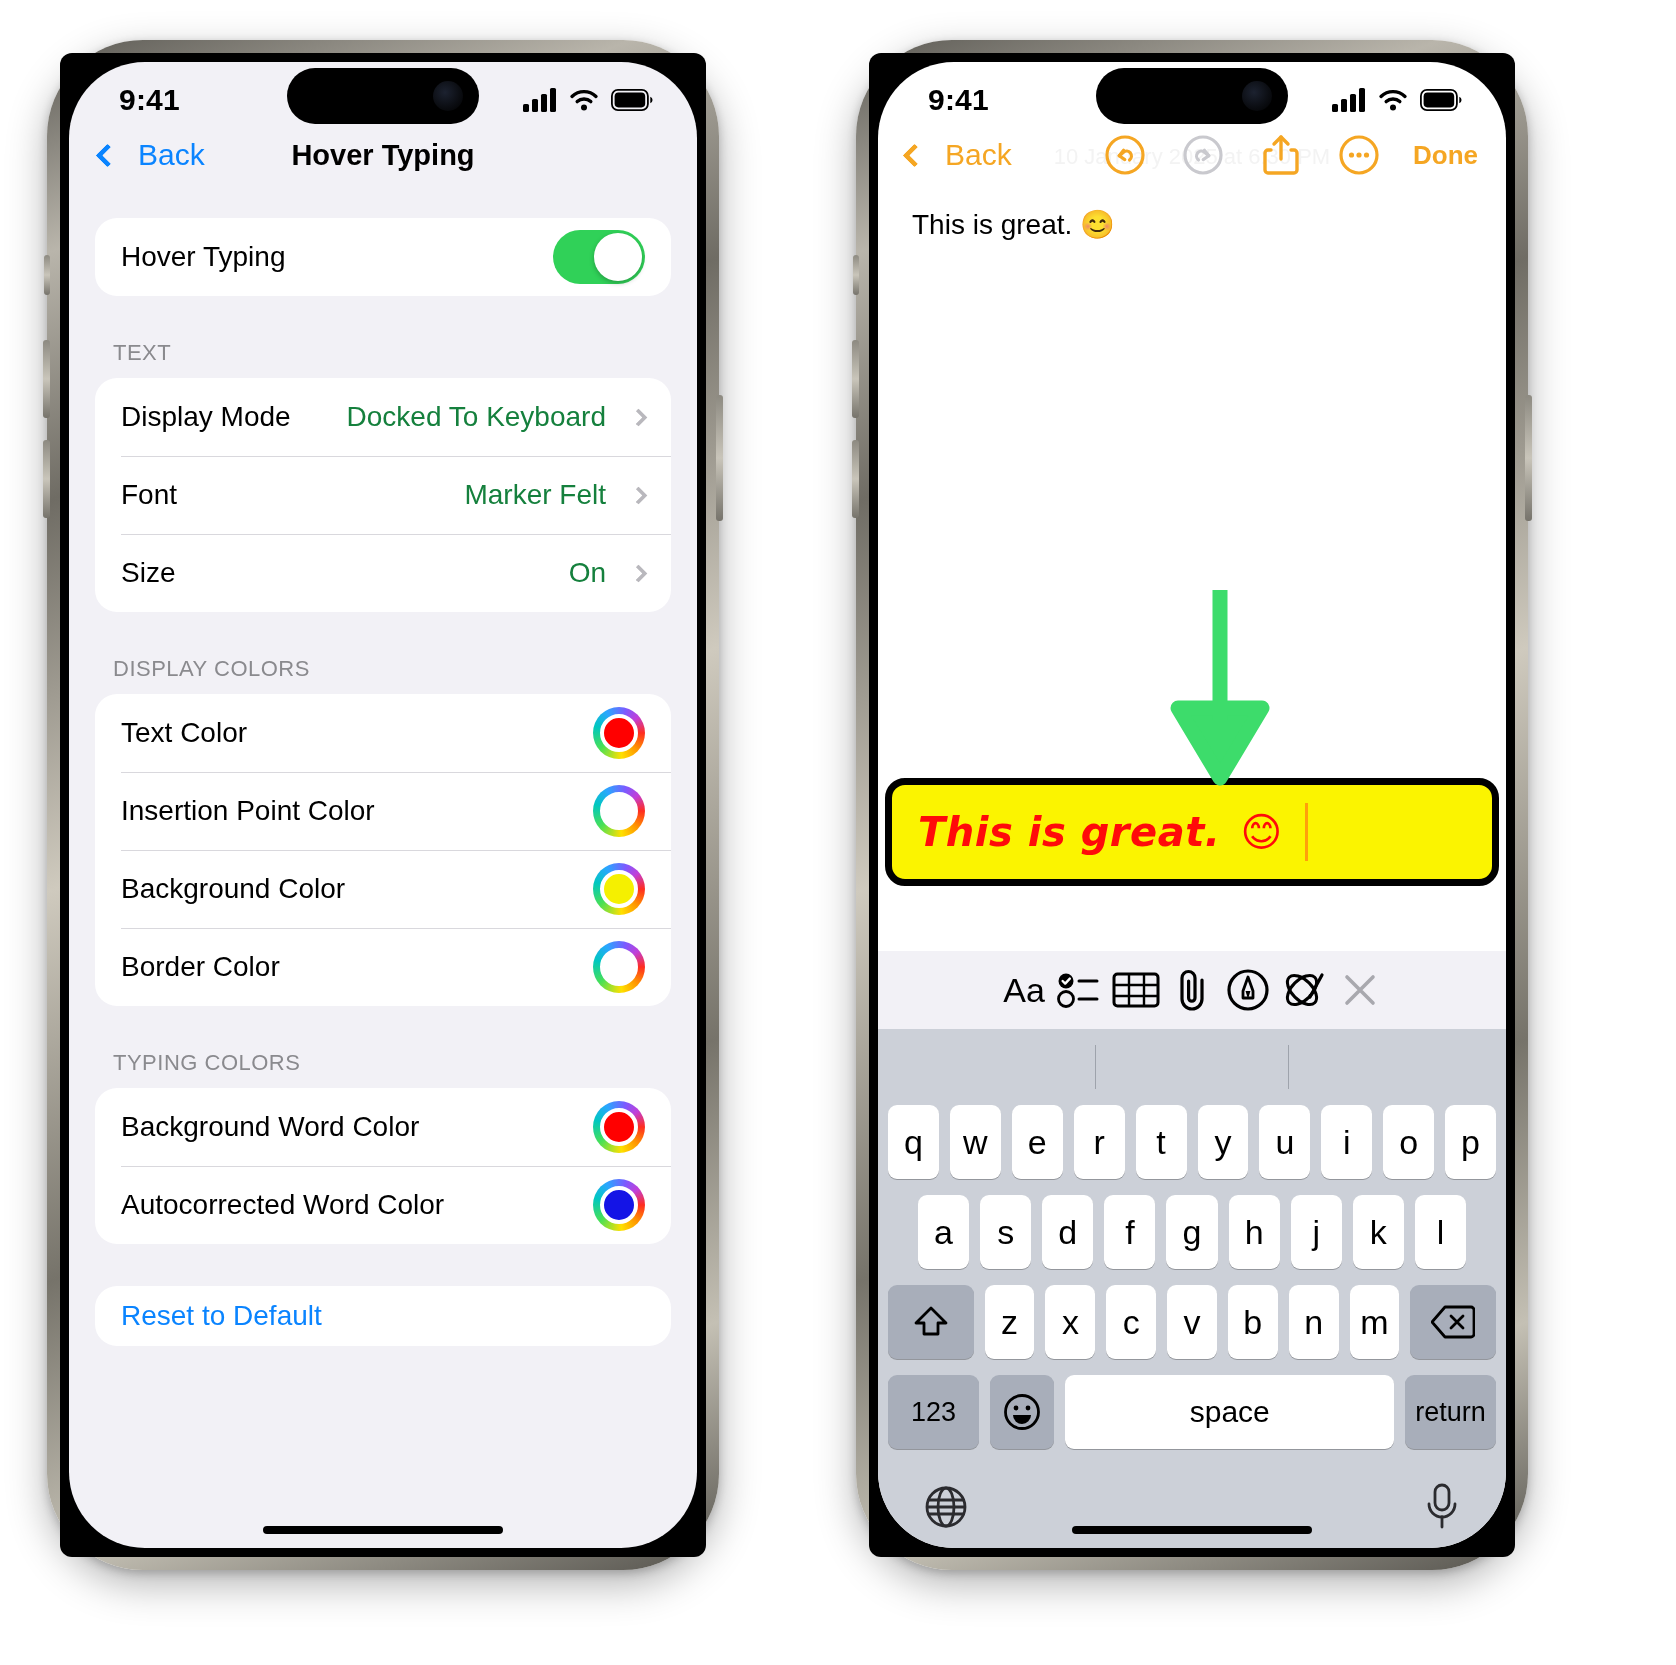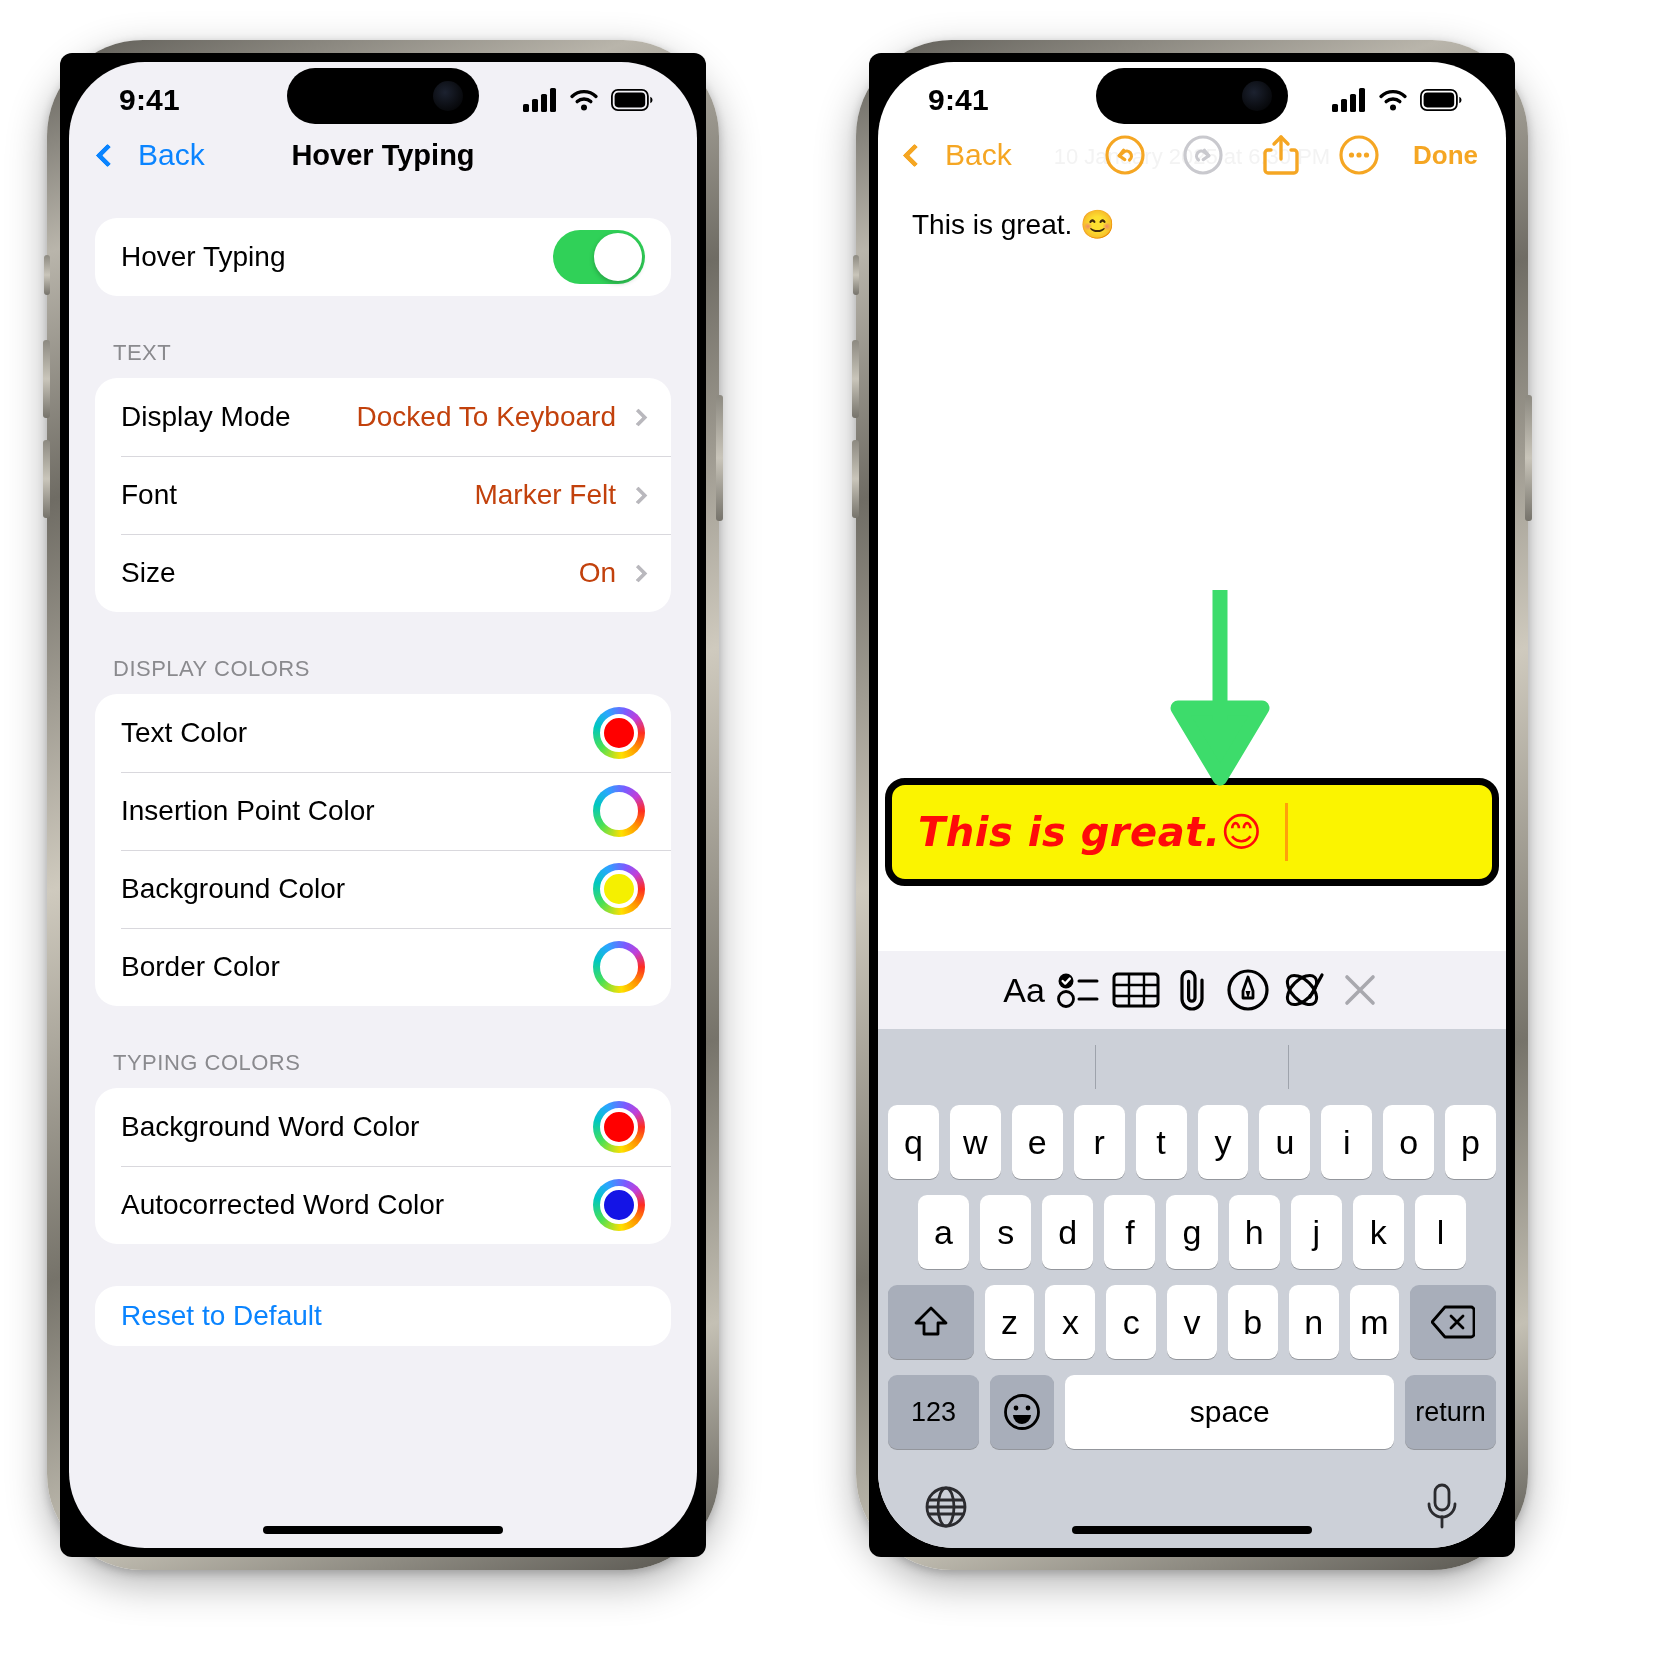--- a/index.html
+++ b/index.html
@@ -91,21 +91,21 @@
   }
   .group-header {
     font-size: 22px; color: #8a8a8e; letter-spacing: .5px;
     padding: 40px 18px 12px 18px; text-transform: uppercase;
   }
   .row {
     display: flex; align-items: center; justify-content: flex-end;
     height: 78px; padding: 0 26px; position: relative;
   }
   .row .label { font-size: 28px; color: #000; margin-right: auto; }
-  .row .value { font-size: 28px; color: #c2410c; margin-right: 14px; }
+  .row .value { font-size: 28px; color: #15803d; margin-right: 24px; }
   .row + .row::before {
     content: ""; position: absolute; left: 26px; right: 0; top: 0; height: 1px;
     background: #d9d8dd;
   }
   .chev-r {
     width: 13px; height: 13px;
     border-right: 4px solid #b9b8bd; border-top: 4px solid #b9b8bd;
     transform: rotate(45deg); border-radius: 1px; margin-left: 2px;
   }
 
@@ -173,21 +173,21 @@
   .hover-bar {
     position: absolute; left: 7px; right: 7px; top: 716px;
     height: 108px; background: #fbf400; border: 7px solid #000;
     border-radius: 20px; display: flex; align-items: center; padding: 0 26px;
     z-index: 5;
   }
   .hover-text {
     font-family: "DejaVu Sans", sans-serif;
     font-size: 40px; font-weight: 700; color: #ff0a0a;
     font-style: italic; letter-spacing: .5px;
-    display: flex; align-items: center; gap: 0;
+    display: flex; align-items: center; gap: 20px;
   }
   .hover-caret {
     width: 3px; height: 58px; background: #ff9f0a; margin-left: 22px;
   }
 
   
   .keyboard {
     position: absolute; left: 0; right: 0; bottom: 0; height: 597px;
     background: #ccd0d8;
   }

